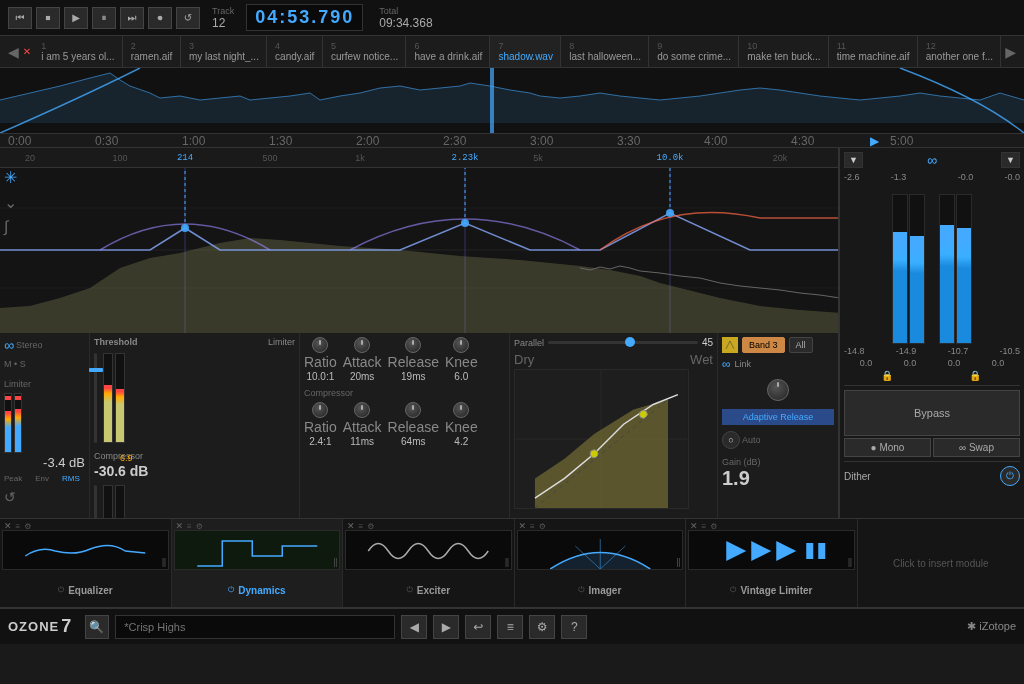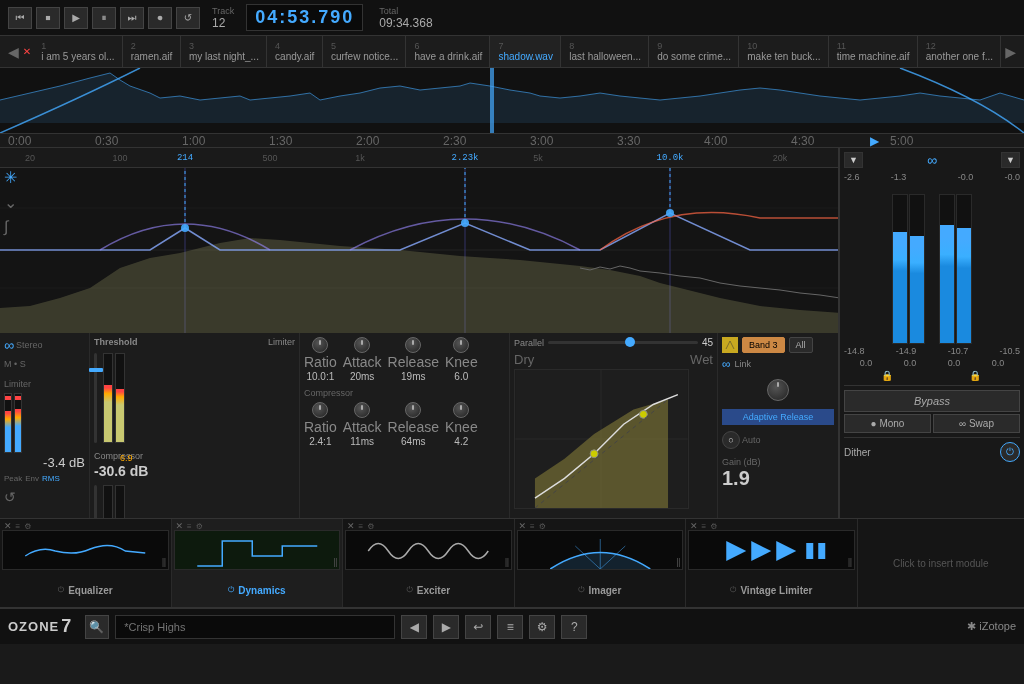--- a/index.html
+++ b/index.html
@@ -325,25 +325,24 @@
       font-size: 10px;
       color: #888;
       cursor: pointer;
     }
     .power-btn.on { border-color: #4af; color: #4af; }
 
     .bypass-btn {
       background: #2a2a2a;
       border: 1px solid #444;
       color: #aaa;
-      padding: 4px 16px;
+      padding: 16px 16px;
       font-size: 11px;
       cursor: pointer;
       width: 100%;
-      font-style: italic;
     }
 
     .divider-h { height: 1px; background: #333; margin: 4px 0; }
 
     .mono-btn, .swap-btn {
       background: #2a2a2a;
       border: 1px solid #444;
       color: #aaa;
       padding: 3px 8px;
       font-size: 10px;
@@ -547,21 +546,21 @@
           <div style="width:8px;height:60px;background:#111;border:1px solid #333;position:relative;">
             <div style="position:absolute;bottom:0;left:0;right:0;height:70%;background:linear-gradient(to top,#4af,#4af 60%,#fa0 80%,#f44 95%)"></div>
             <div style="position:absolute;top:2px;left:0;right:0;height:4px;background:#f44;"></div>
           </div>
           <div style="width:8px;height:60px;background:#111;border:1px solid #333;position:relative;">
             <div style="position:absolute;bottom:0;left:0;right:0;height:75%;background:linear-gradient(to top,#4af,#4af 60%,#fa0 80%,#f44 95%)"></div>
             <div style="position:absolute;top:2px;left:0;right:0;height:4px;background:#f44;"></div>
           </div>
         </div>
         <div class="db-value-medium" style="font-size:13px;">-3.4 dB</div>
-        <div style="display:flex;gap:3px;margin-top:2px;">
+        <div style="display:flex;gap:13px;margin-top:2px;">
           <span style="font-size:8px;color:#666;cursor:pointer;">Peak</span>
           <span style="font-size:8px;color:#666;cursor:pointer;">Env</span>
           <span style="font-size:8px;color:#4af;cursor:pointer;">RMS</span>
         </div>
         <div style="margin-top:4px;">
           <span style="color:#666;font-size:14px;">↺</span>
         </div>
       </div>
 
       <div style="width:210px;padding:4px;border-right:1px solid #2a2a2a;position:relative;">

